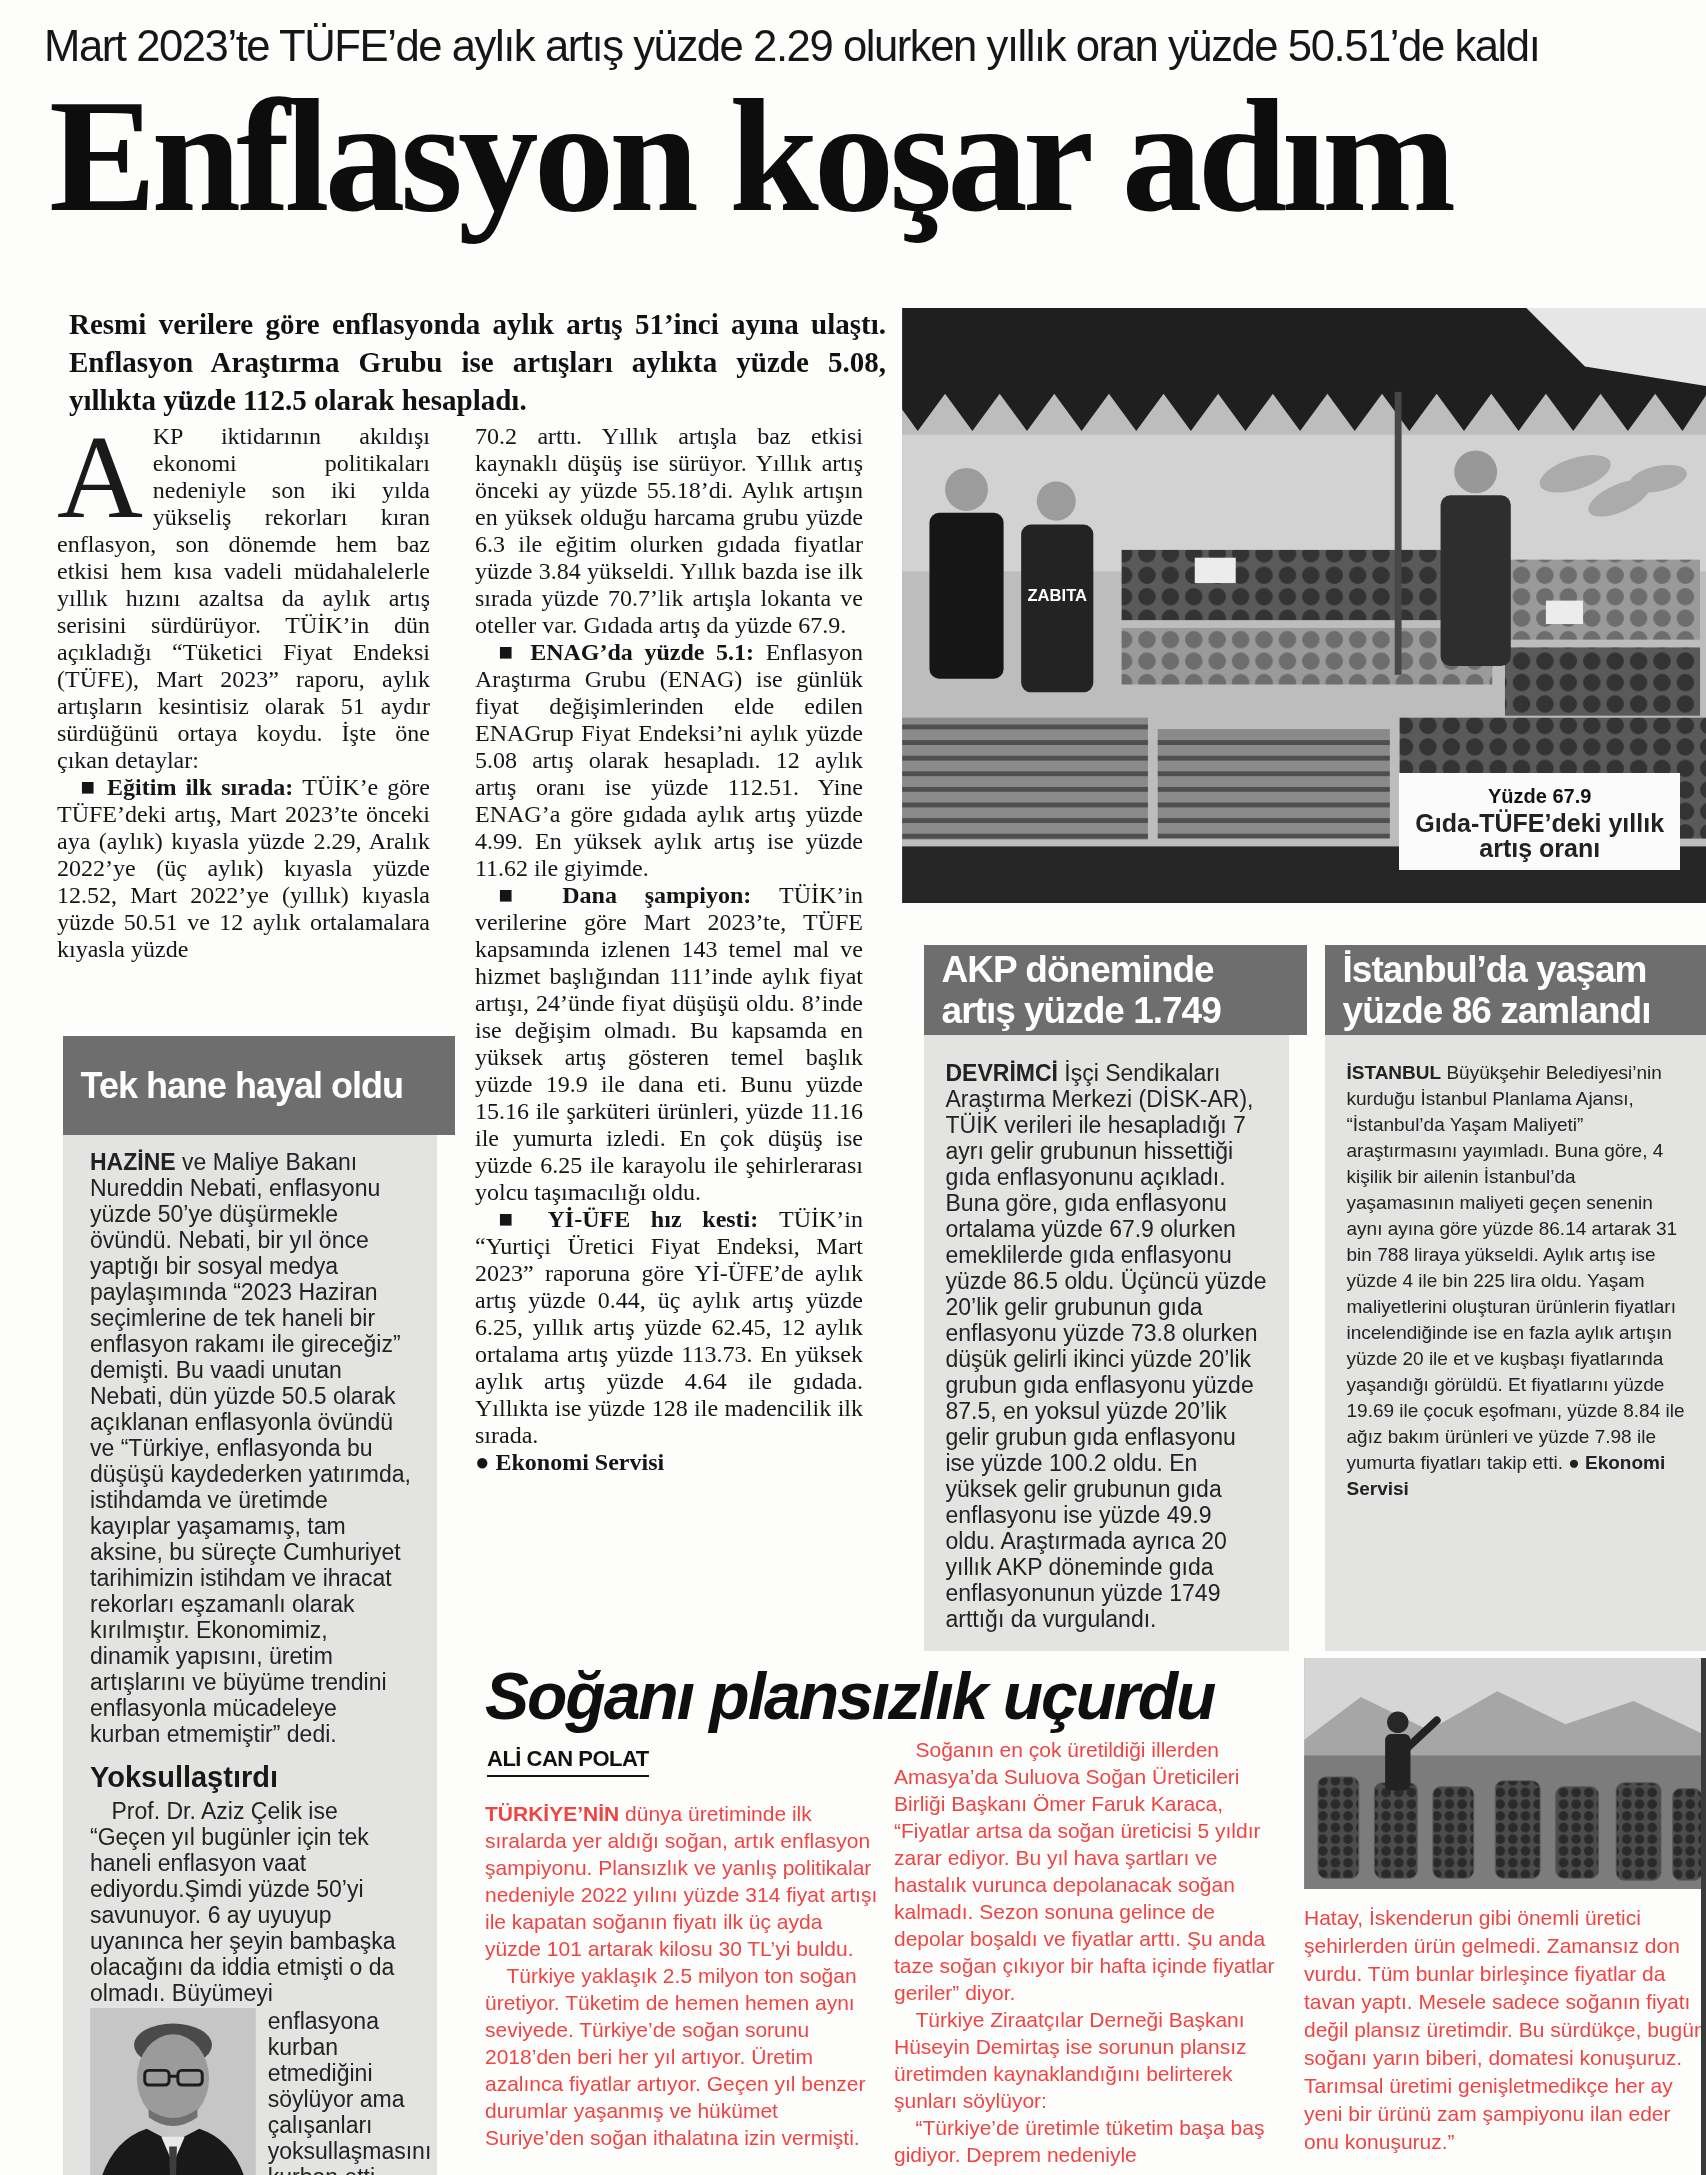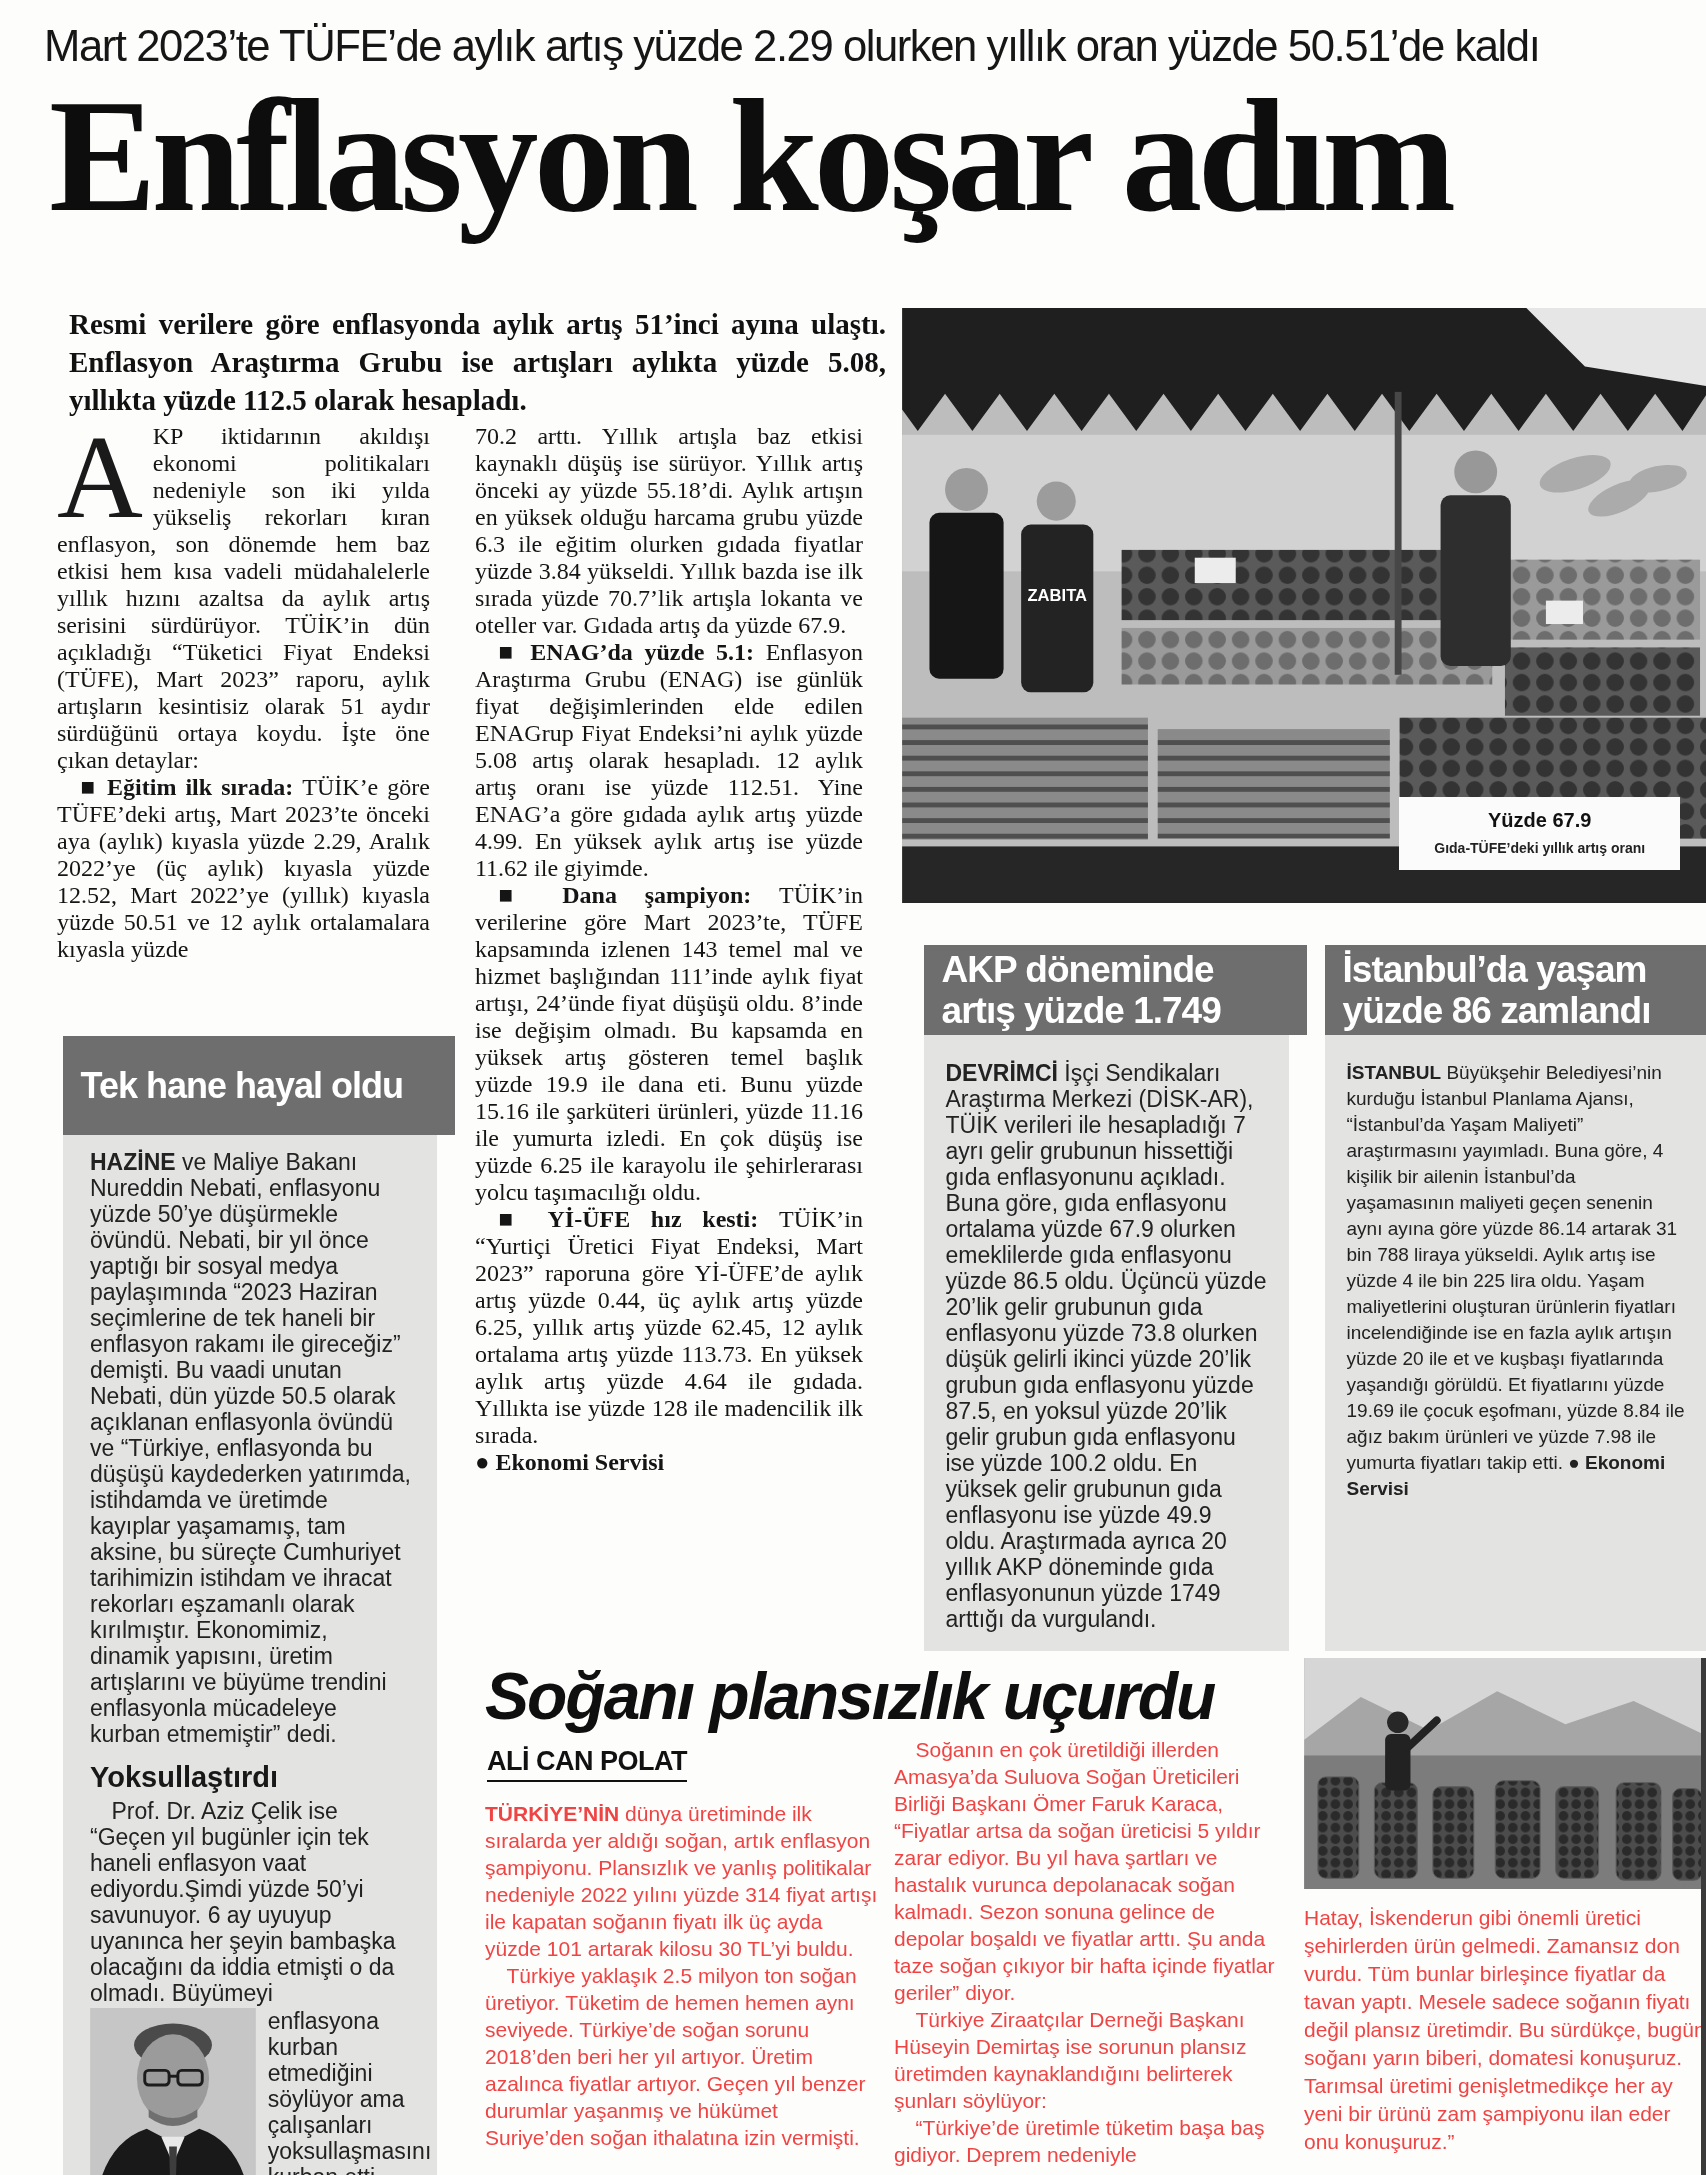--- a/index.html
+++ b/index.html
@@ -21,21 +21,21 @@
   .col1{left:57px;top:423px;width:373px;}
   .col2{left:475px;top:423px;width:388px;}
   .dropcap{float:left;font-size:119px;line-height:.82em;padding:5.9px 9.8px 0 0;font-weight:400;color:#1a1a1a;}
   
   .photo{position:absolute;overflow:hidden;background:#b5b5b5;}
   .market{left:902px;top:308px;width:805px;height:595px;}
   .photo svg{display:block;}
   .photo-badge{position:absolute;right:27px;bottom:33px;width:261px;background:#fbfbfb;
                padding:11.7px 9.8px 9.8px;text-align:center;font-family:"Liberation Sans", sans-serif;}
   .badge-value{font-size:20px;font-weight:bold;color:#111;}
-  .badge-label{font-size:14px;font-weight:bold;line-height:24.4px;color:#222;margin-top:3.9px;}
+  .badge-label{font-size:25px;font-weight:bold;line-height:24.4px;color:#222;margin-top:3.9px;}
   
   .boxhead{position:absolute;background:#6e6e6e;color:#fff;font-family:"Liberation Sans", sans-serif;
            font-weight:bold;display:flex;flex-direction:column;justify-content:center;
            padding-left:17.6px;letter-spacing:-1px;}
   .boxhead .l{white-space:nowrap;}
   .tek-head{left:63px;top:1036px;width:374px;height:99px;font-size:36px;line-height:43px;}
   .akp-head{left:924px;top:945px;width:365px;height:90px;font-size:37px;line-height:41px;}
   .ist-head{left:1325px;top:945px;width:381px;height:90px;font-size:37px;line-height:41px;}
   .panel{position:absolute;background:#e3e3e2;font-family:"Liberation Sans", sans-serif;color:#222;overflow:hidden;}
   .panel .rp{margin:0;}
@@ -49,21 +49,21 @@
   .subhead{font-size:29px;font-weight:bold;color:#181818;margin:17.6px 0 7.8px;font-family:"Liberation Sans", sans-serif;}
   .nebati-row{display:flex;gap:11.7px;margin-top:2px;}
   .nebati-fig{flex:0 0 166px;}
   .nebati-fig svg{display:block;}
   .nebati-side{flex:1;}
   
   .onion-headline{position:absolute;left:485px;top:1658px;margin:0;width:809px;
                   font-family:"Liberation Sans", sans-serif;font-style:italic;font-weight:800;
                   font-size:66px;letter-spacing:-2px;color:#0f0f0f;white-space:nowrap;}
   .byline{position:absolute;left:487px;top:1746px;font-family:"Liberation Sans", sans-serif;
-          font-size:27px;font-weight:bold;letter-spacing:-0.5px;color:#111;
+          font-size:22px;font-weight:bold;letter-spacing:-0.5px;color:#111;
           border-bottom:2.9px solid #111;padding-bottom:2.9px;}
   .bcol{position:absolute;font-family:Liberation Sans, sans-serif;font-size:21px;line-height:27px;color:#ef4444;}
   .bcol .rp{margin:0;}
   .bcol .rp.ind{text-indent:21.5px;}
   .bcolA{left:485px;top:1800px;width:394px;}
   .bcolB{left:894px;top:1736px;width:390px;}
   .bcolC{left:1304px;top:1904px;width:403px;font-size:21px;line-height:28px;}
   .onion-photo{left:1304px;top:1658px;width:403px;height:231px;}
   .rule-v{position:absolute;left:1701px;top:1658px;width:4.9px;height:518px;background:#3a3a3a;}
 </style>

